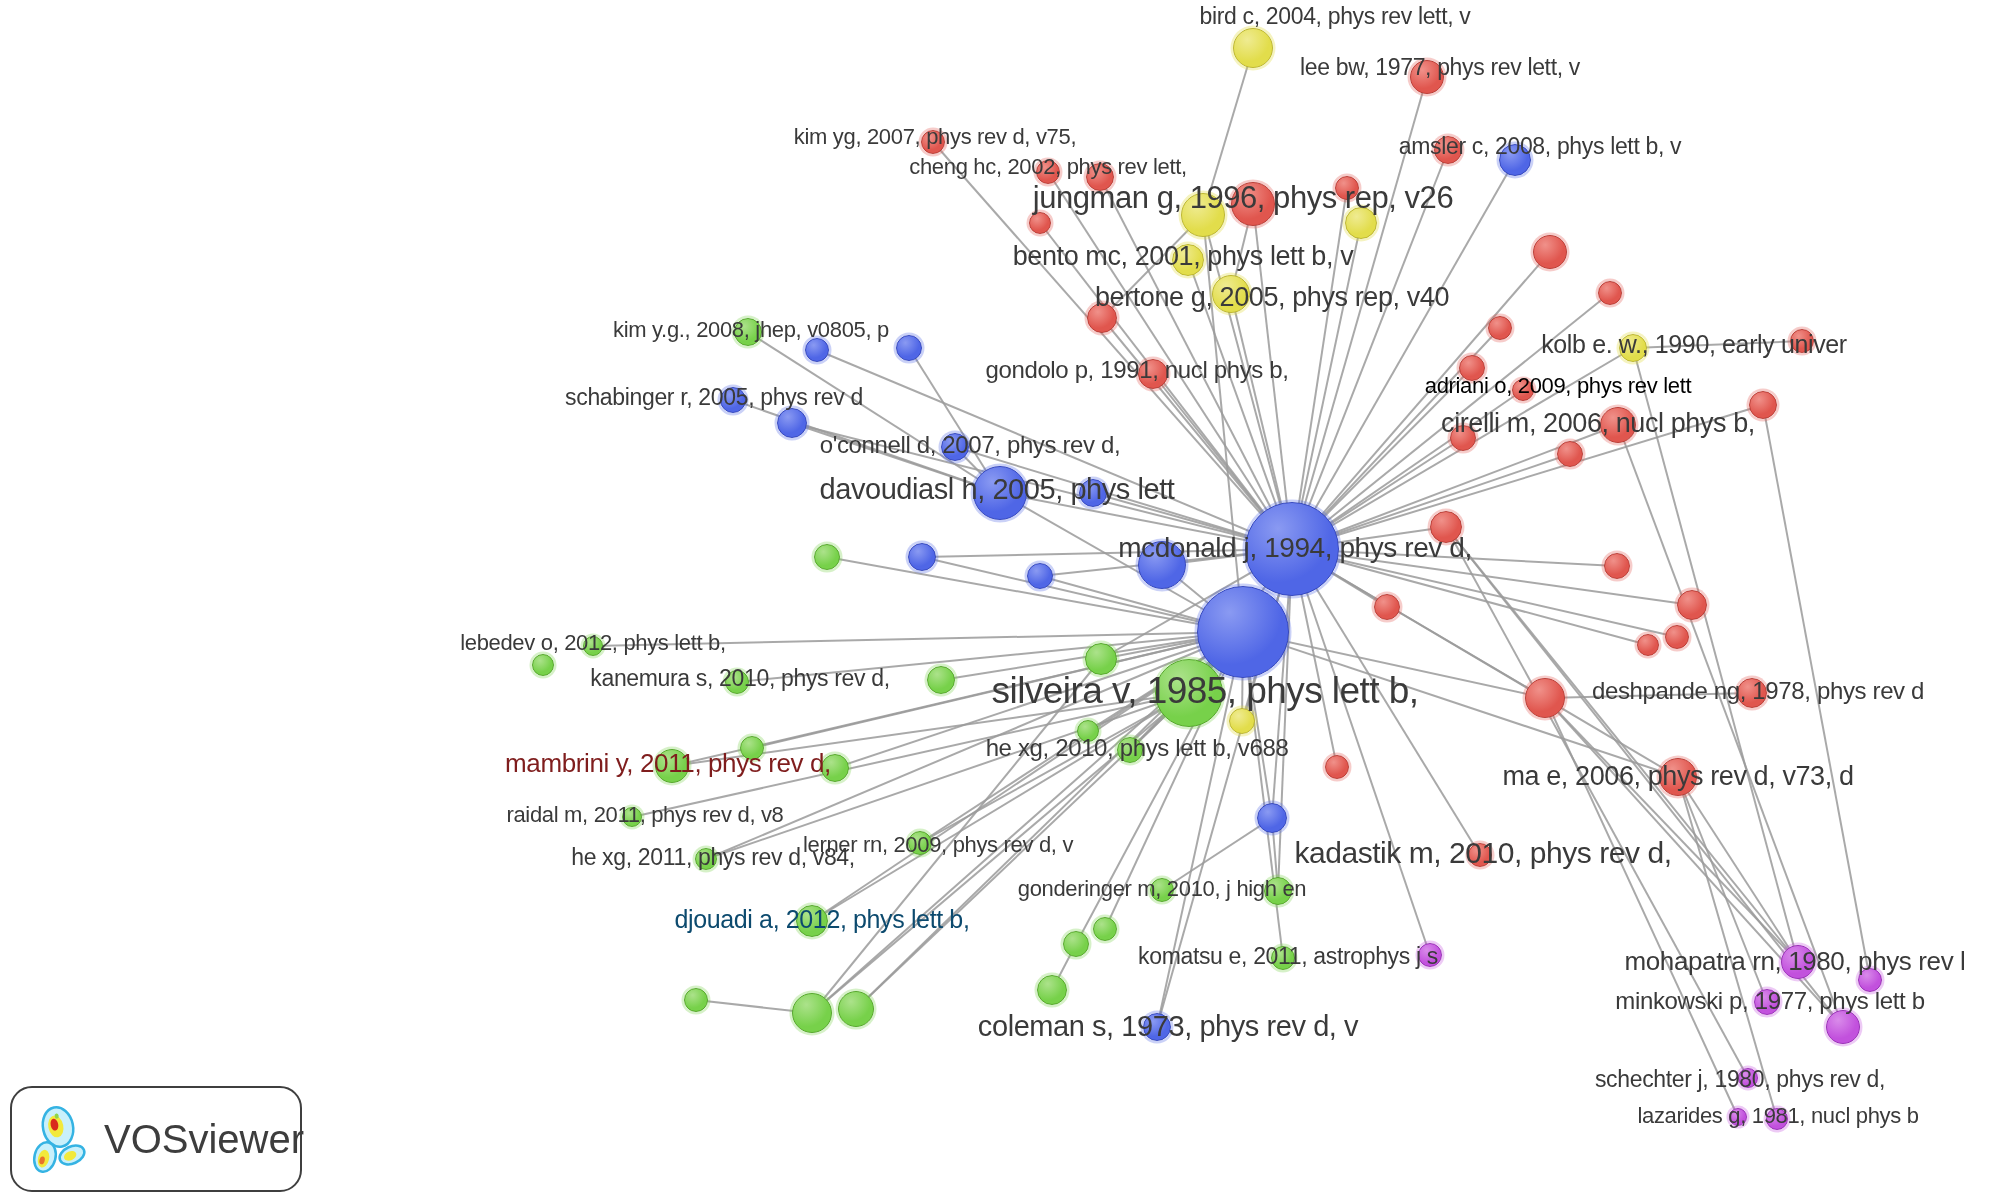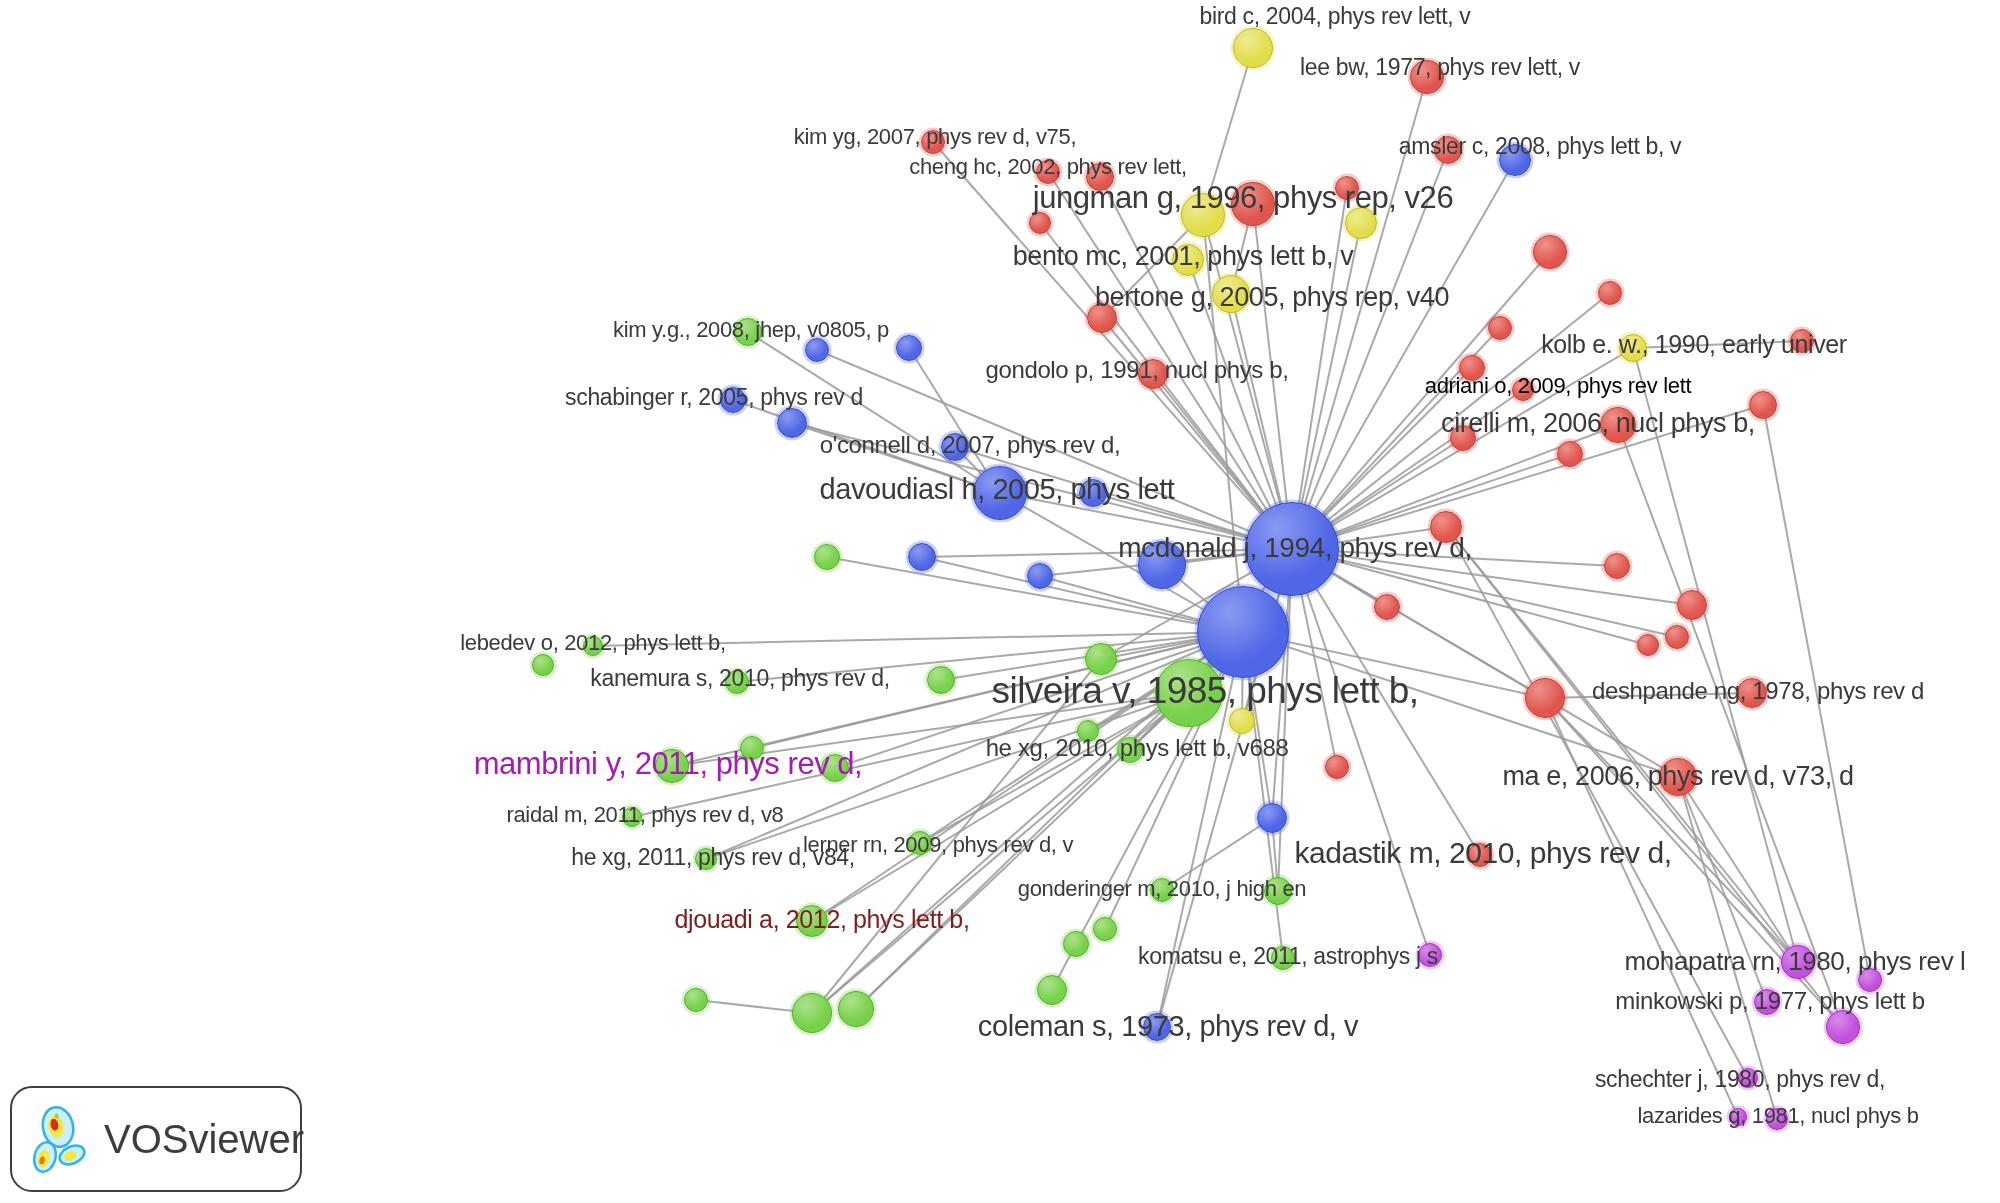--- a/index.html
+++ b/index.html
@@ -261,24 +261,24 @@
     <div class="node-label" style="left: 714px; top: 397px; font-size: 23px; color: rgb(58, 58, 58);">schabinger r, 2005, phys rev d</div>
     <div class="node-label" style="left: 970px; top: 445px; font-size: 24px; color: rgb(58, 58, 58);">o'connell d, 2007, phys rev d,</div>
     <div class="node-label" style="left: 997px; top: 489px; font-size: 29px; color: rgb(58, 58, 58);">davoudiasl h, 2005, phys lett</div>
     <div class="node-label" style="left: 1295px; top: 548px; font-size: 28px; color: rgb(58, 58, 58);">mcdonald j, 1994, phys rev d,</div>
     <div class="node-label" style="left: 1168px; top: 1026px; font-size: 29px; color: rgb(58, 58, 58);">coleman s, 1973, phys rev d, v</div>
     <div class="node-label" style="left: 751px; top: 330px; font-size: 22px; color: rgb(58, 58, 58);">kim y.g., 2008, jhep, v0805, p</div>
     <div class="node-label" style="left: 593px; top: 643px; font-size: 22px; color: rgb(58, 58, 58);">lebedev o, 2012, phys lett b,</div>
     <div class="node-label" style="left: 740px; top: 678px; font-size: 23px; color: rgb(58, 58, 58);">kanemura s, 2010, phys rev d,</div>
     <div class="node-label" style="left: 1205px; top: 690px; font-size: 37px; color: rgb(58, 58, 58);">silveira v, 1985, phys lett b,</div>
     <div class="node-label" style="left: 1137px; top: 748px; font-size: 24px; color: rgb(58, 58, 58);">he xg, 2010, phys lett b, v688</div>
-    <div class="node-label" style="left: 668px; top: 763px; font-size: 31px; color: #a21caf;">mambrini y, 2011, phys rev d,</div>
+    <div class="node-label" style="left: 668px; top: 763px; font-size: 26px; color: #7f1d1d;">mambrini y, 2011, phys rev d,</div>
     <div class="node-label" style="left: 645px; top: 815px; font-size: 22px; color: rgb(58, 58, 58);">raidal m, 2011, phys rev d, v8</div>
     <div class="node-label" style="left: 713px; top: 857px; font-size: 23px; color: rgb(58, 58, 58);">he xg, 2011, phys rev d, v84,</div>
     <div class="node-label" style="left: 938px; top: 845px; font-size: 22px; color: rgb(58, 58, 58);">lerner rn, 2009, phys rev d, v</div>
     <div class="node-label" style="left: 1162px; top: 889px; font-size: 22px; color: rgb(58, 58, 58);">gonderinger m, 2010, j high en</div>
-    <div class="node-label" style="left: 822px; top: 919px; font-size: 25px; color: #7f1d1d;">djouadi a, 2012, phys lett b,</div>
+    <div class="node-label" style="left: 822px; top: 919px; font-size: 25px; color: #0c4a6e;">djouadi a, 2012, phys lett b,</div>
     <div class="node-label" style="left: 1288px; top: 956px; font-size: 23px; color: rgb(58, 58, 58);">komatsu e, 2011, astrophys j s</div>
     <div class="node-label" style="left: 1795px; top: 961px; font-size: 26px; color: rgb(58, 58, 58);">mohapatra rn, 1980, phys rev l</div>
     <div class="node-label" style="left: 1770px; top: 1001px; font-size: 24px; color: rgb(58, 58, 58);">minkowski p, 1977, phys lett b</div>
     <div class="node-label" style="left: 1740px; top: 1079px; font-size: 23px; color: rgb(58, 58, 58);">schechter j, 1980, phys rev d,</div>
     <div class="node-label" style="left: 1778px; top: 1116px; font-size: 22px; color: rgb(58, 58, 58);">lazarides g, 1981, nucl phys b</div>
   </div>
 
 </body></html>

